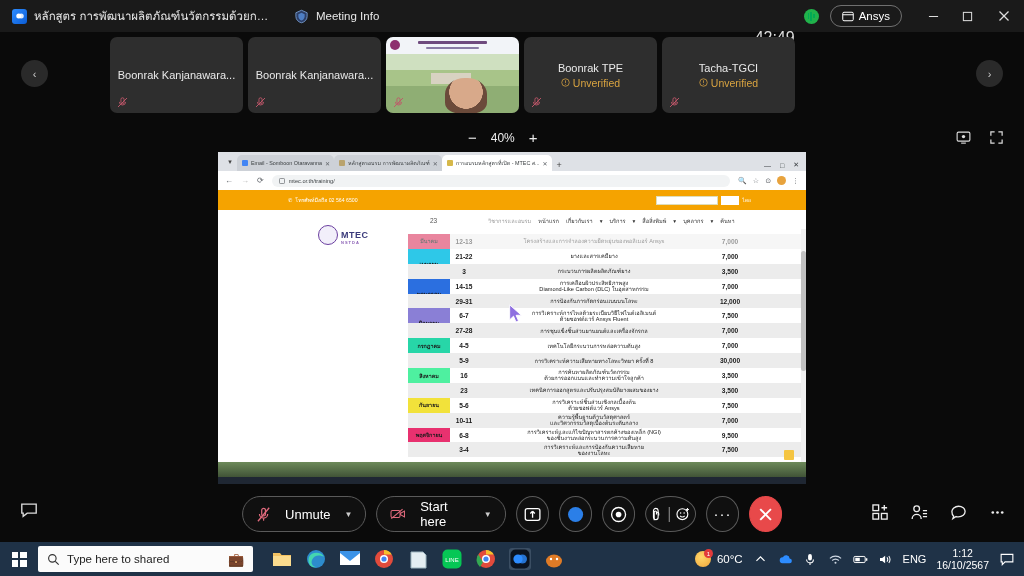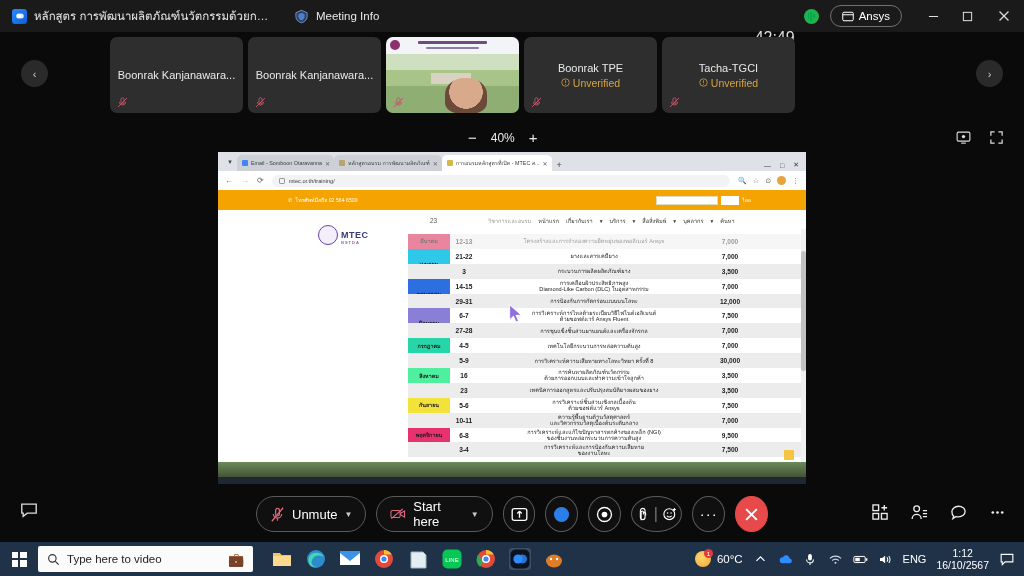--- a/index.html
+++ b/index.html
@@ -185,21 +185,21 @@
     background: #1f2733; }
 
   
   .toolbar { position: absolute; left: 0; bottom: 34px; width: 1024px; height: 56px; }
   .tb-left { position: absolute; left: 20px; top: 15px; }
   .tb-left svg { width: 18px; height: 18px; }
   .tb-center { position: absolute; left: 50%; transform: translateX(-50%); top: 10px;
     display: flex; align-items: center; gap: 10px; }
   .pill {
     height: 36px; border: 1px solid #5a5a5a; border-radius: 18px; color: #fff;
-    display: flex; align-items: center; gap: 7px; padding: 0 13px; font-size: 13px;
+    display: flex; align-items: center; gap: 14px; padding: 0 13px; font-size: 13px;
     background: #101010;
   }
   .pill .cv { font-size: 8px; color: #ccc; }
   .rbtn {
     width: 36px; height: 36px; border-radius: 50%; border: 1px solid #5a5a5a;
     background: #101010; display: flex; align-items: center; justify-content: center;
     color: #fff;
   }
   .rbtn.wide { width: 56px; gap: 5px; }
   .rbtn.end { background: #e8494a; border-color: #e8494a; }
@@ -739,21 +739,21 @@
           <i></i>
           <i></i>
           <i></i>
         </span>
     </div>
     <div class="searchbox">
       <svg width="13" height="13" viewBox="0 0 16 16">
           <circle cx="6.6" cy="6.6" r="4.6" fill="none" stroke="#333" stroke-width="1.4"></circle>
           <line x1="10.2" y1="10.2" x2="14.4" y2="14.4" stroke="#333" stroke-width="1.4"></line>
         </svg>
-      <span>Type here to video</span>
+      <span>Type here to shared</span>
       <span style="position:absolute;right:8px;font-size:13px">💼</span>
     </div>
     <div class="tbicons">
       <span class="tbi">
         <svg width="22" height="22" viewBox="0 0 22 22">
             <path d="M2 5h7l1.6 2H20v11H2z" fill="#f3c262"></path>
             <path d="M2 8h18v10H2z" fill="#fadb8e"></path>
           </svg>
       </span>
       <span class="tbi">

